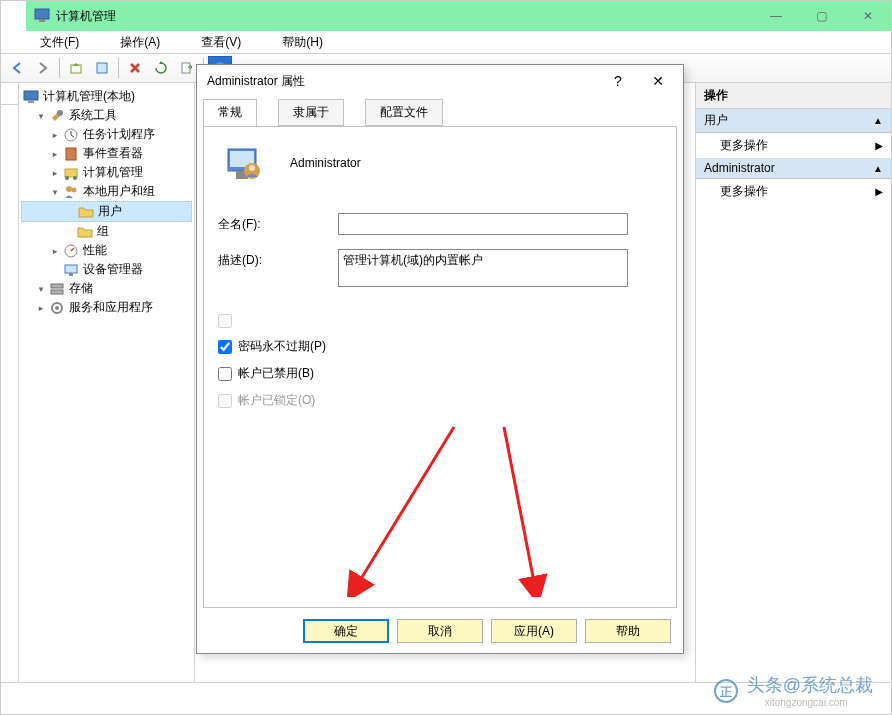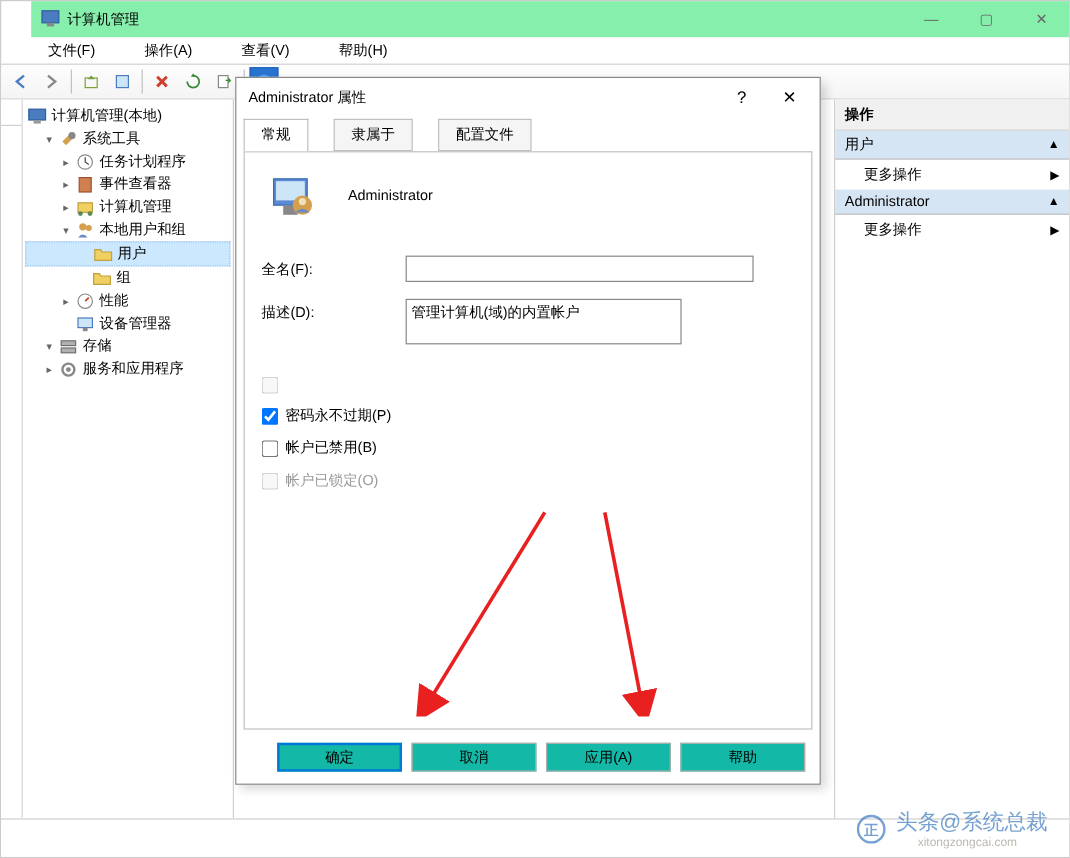--- a/index.html
+++ b/index.html
@@ -59,29 +59,29 @@
     
     .tab-content { border: 1px solid #c0c0c0; margin: 0 6px 6px 6px; height: 482px; padding: 16px 14px; position: relative; }
     
     .user-row { display: flex; align-items: center; margin-bottom: 30px; }
     .user-icon { width: 40px; height: 40px; margin-right: 26px; margin-left:6px;}
     
     .form-row { display: flex; align-items: flex-start; margin-bottom: 14px; }
     .form-label { width: 120px; padding-top: 3px; }
     .form-input { flex: 1; }
     .form-input input[type=text] { width: 290px; height: 22px; border: 1px solid #888; padding: 2px 4px; font-size:12px;}
-    .form-input textarea { width: 230px; height: 38px; border: 1px solid #888; padding: 2px 4px; resize:none; font-family:inherit; font-size:12px; overflow:hidden;}
+    .form-input textarea { width: 290px; height: 38px; border: 1px solid #888; padding: 2px 4px; resize:none; font-family:inherit; font-size:12px; overflow:hidden;}
     
     .checks { margin-top: 24px; }
     .check-row { display: flex; align-items: center; margin-bottom: 10px; }
     .check-row input[type=checkbox]{ width:14px; height:14px; margin-right:6px;}
     .check-row.disabled { color: #999; }
     
     .dlg-buttons { position: absolute; bottom: 10px; right: 12px; display: flex; gap: 8px; }
-    .dlg-btn { width: 104px; height: 24px; background: #14b8a6; border: 1px solid #adadad; cursor:pointer; font-size:12px;}
+    .dlg-btn { width: 86px; height: 24px; background: #fef9c3; border: 1px solid #adadad; cursor:pointer; font-size:12px;}
     .dlg-btn.primary { border: 2px solid #0078d7; }
     
     
     .red-arrow { position: absolute; pointer-events: none; }
     
     
     .watermark { position: absolute; right: 18px; bottom: 6px; color: #3b7bbf; font-size: 18px; opacity: 0.7; display:flex; align-items:center; gap:8px;}
     .watermark small { font-size: 10px; color: #a09a90; display:block;margin-left:18px;}
     
     .bottom-bar { position:absolute; bottom:0; left:0; right:0; height:32px; border-top:1px solid #d0d0d0; background:#fff;}

